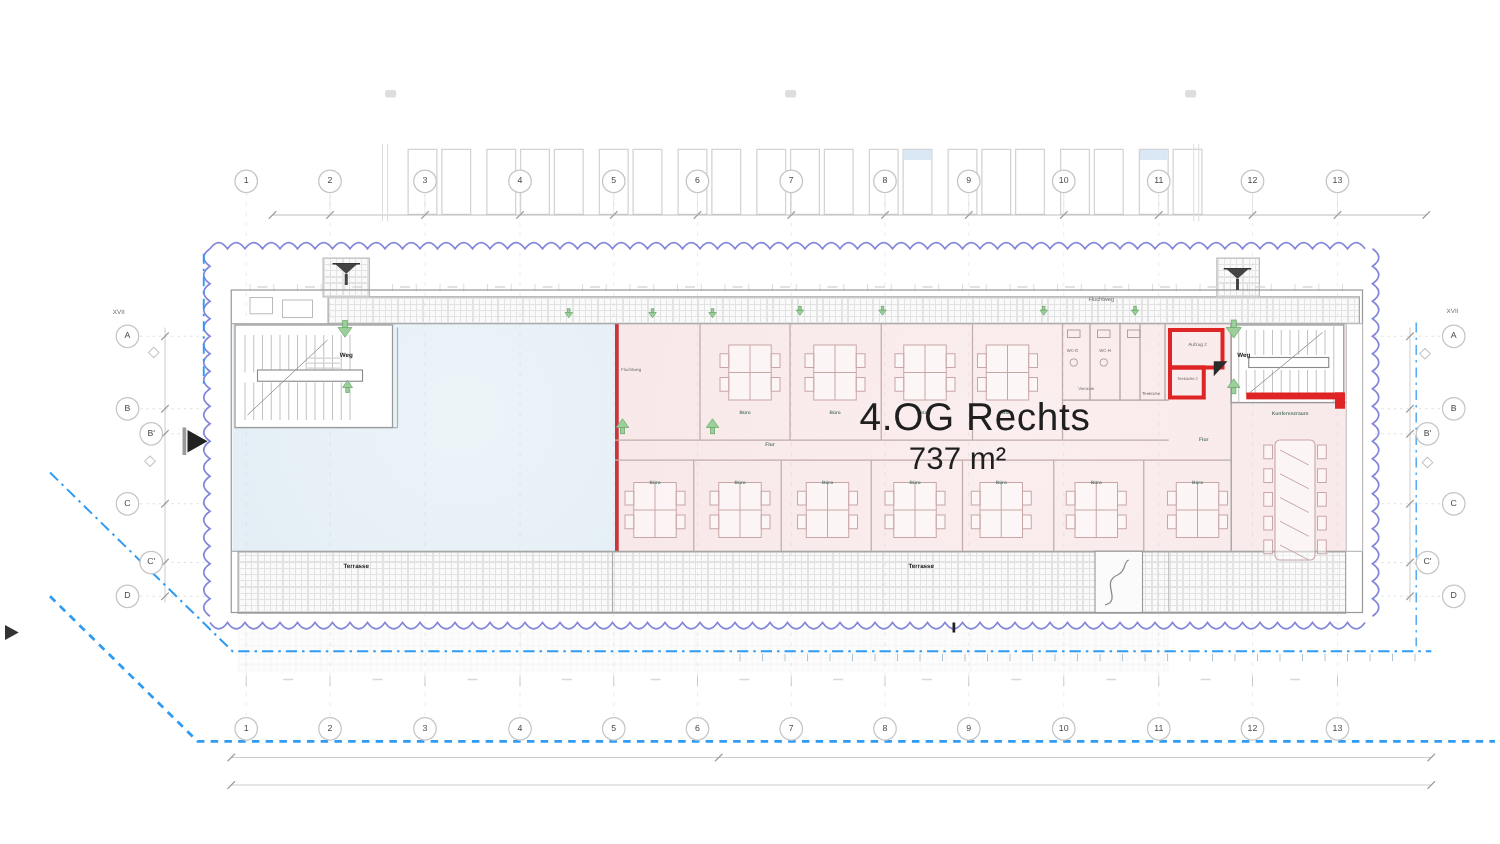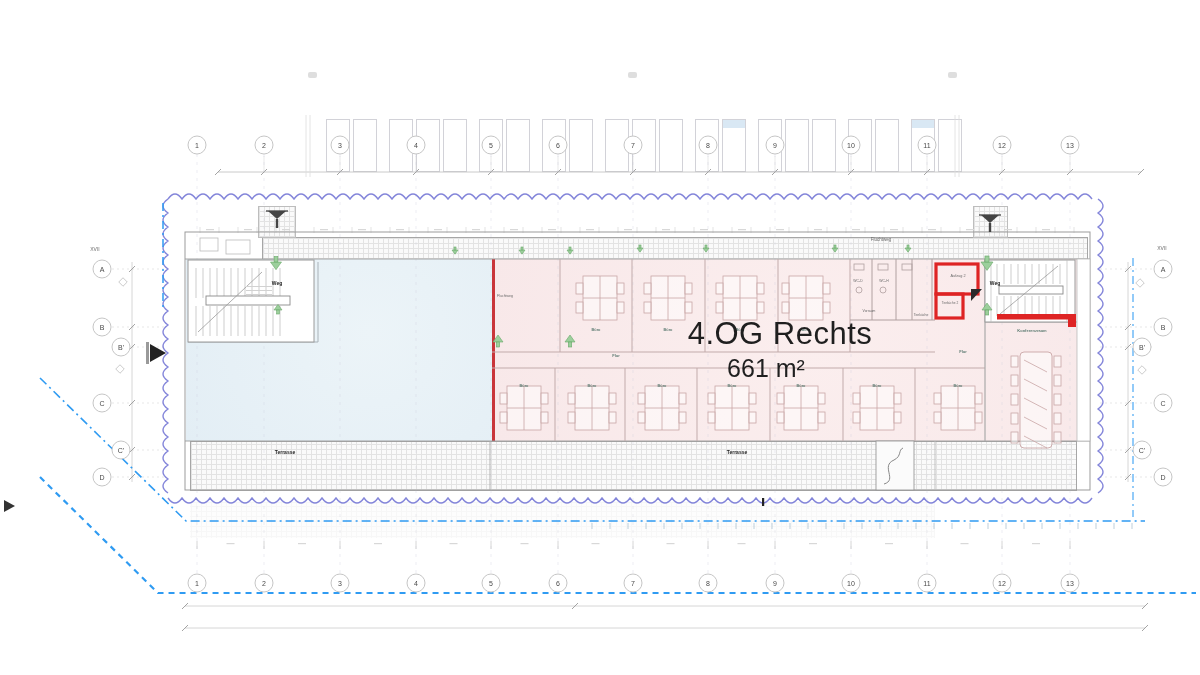--- a/index.html
+++ b/index.html
@@ -578,14 +578,14 @@
       <div class="circle" style="left: 121px; top: 347px;">B'</div>
       <div class="circle" style="left: 1142px; top: 347px;">B'</div>
       <div class="circle" style="left: 102px; top: 403px;">C</div>
       <div class="circle" style="left: 1163px; top: 403px;">C</div>
       <div class="circle" style="left: 121px; top: 450px;">C'</div>
       <div class="circle" style="left: 1142px; top: 450px;">C'</div>
       <div class="circle" style="left: 102px; top: 477px;">D</div>
       <div class="circle" style="left: 1163px; top: 477px;">D</div>
     </div>
   <div class="title1">4.OG Rechts</div>
-  <div class="title2">661 m²</div>
+  <div class="title2">737 m²</div>
 </div>
 
 </body></html>

